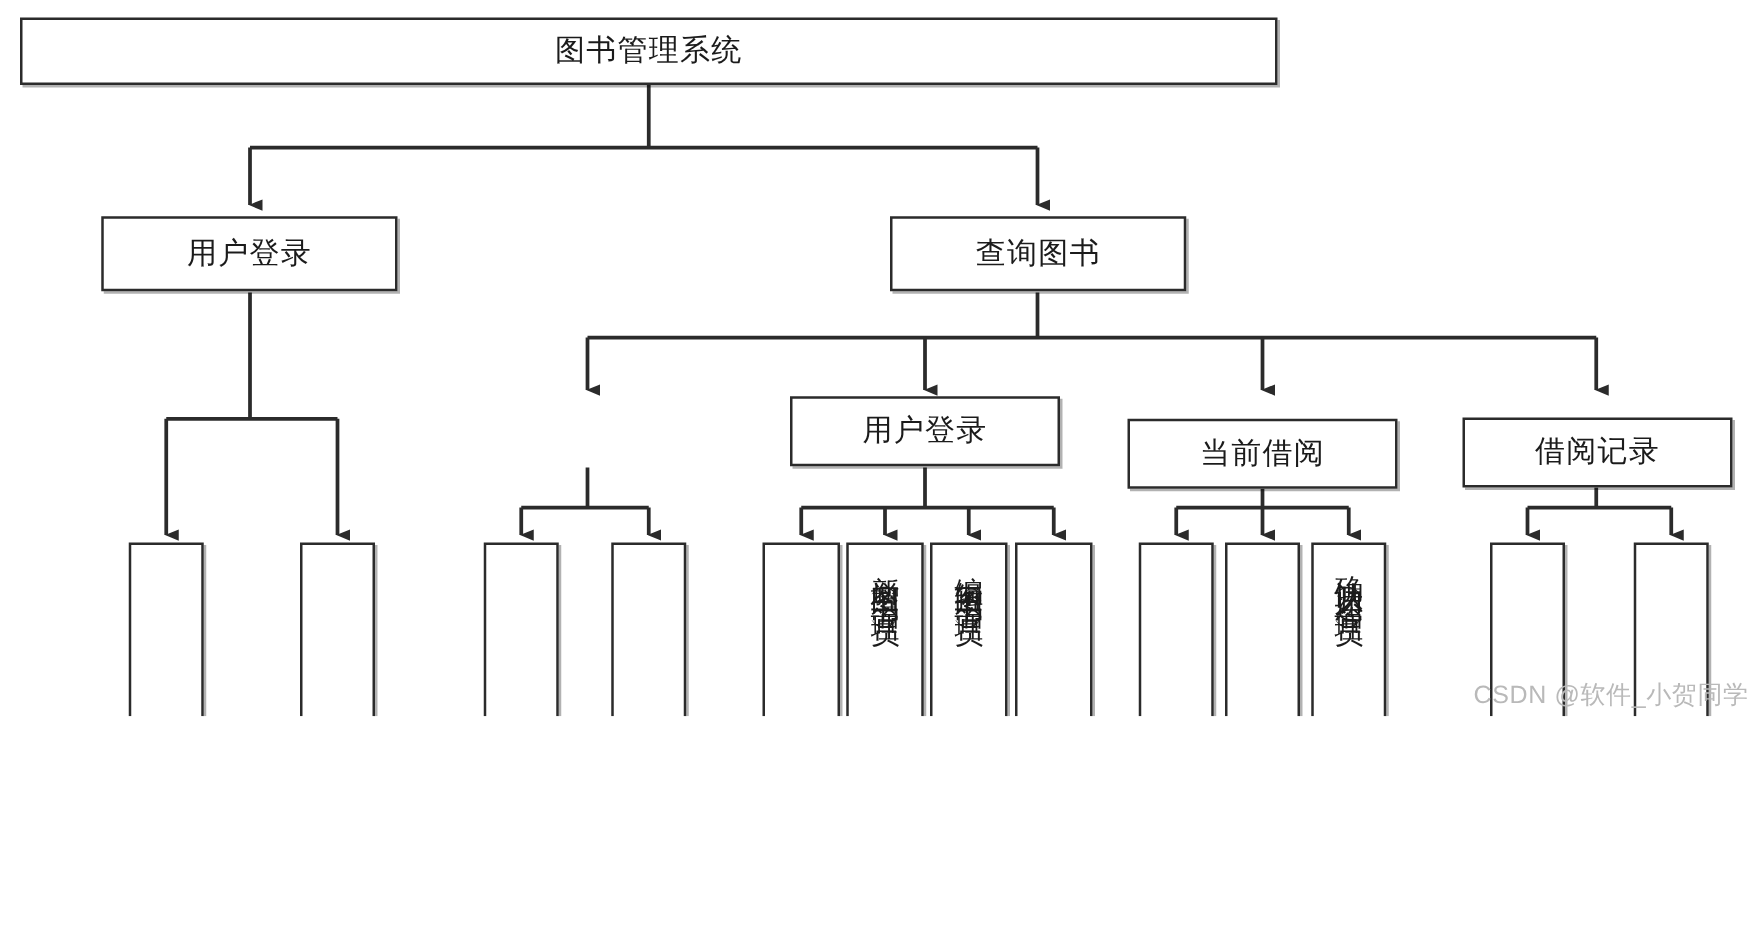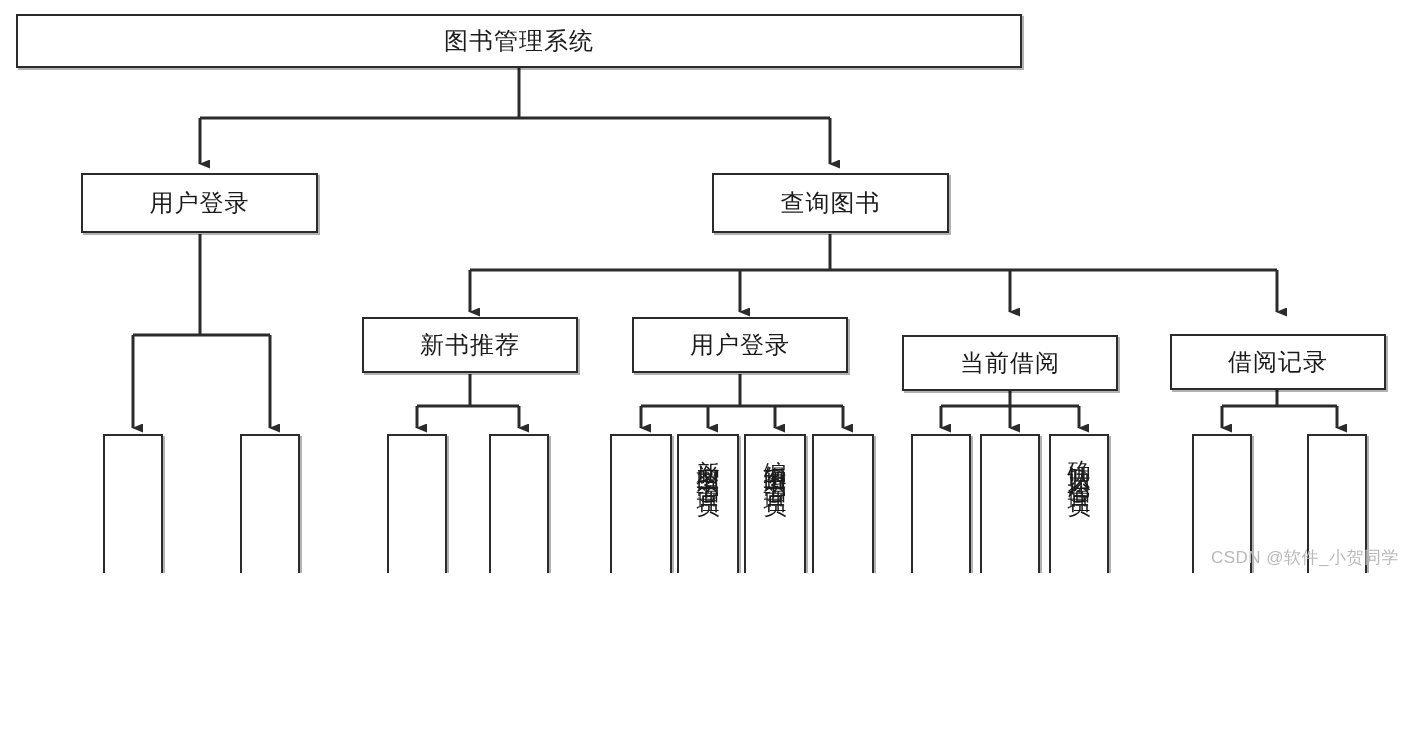--- a/index.html
+++ b/index.html
@@ -52,21 +52,21 @@
     text-align: center;
   }
   .node.vert.topalign {
     align-items: flex-start;
     padding-top: 6px;
   }
   .watermark {
     position: absolute;
     right: 6px;
     bottom: 4px;
-    font-size: 17px;
+    font-size: 20px;
     color: #b9b9b9;
     letter-spacing: 0.5px;
     white-space: nowrap;
     margin-left: 21px;
   }
 </style>
 </head>
 <body>
 
 <div id="diagram-root">
@@ -125,23 +125,20 @@
     <span>图书管理系统</span>
   </div>
 
   <div class="node horiz" style="left:81px; top:173px; width:237px; height:60px;">
     <span>用户登录</span>
   </div>
   <div class="node horiz" style="left:712px; top:173px; width:237px; height:60px;">
     <span>查询图书</span>
   </div>
 
-  <div class="node horiz" style="left:362px; top:317px; width:216px; height:56px;">
-    <span>新书推荐</span>
-  </div>
   <div class="node horiz" style="left:632px; top:317px; width:216px; height:56px;">
     <span>用户登录</span>
   </div>
   <div class="node horiz" style="left:902px; top:335px; width:216px; height:56px;">
     <span>当前借阅</span>
   </div>
   <div class="node horiz" style="left:1170px; top:334px; width:216px; height:56px;">
     <span>借阅记录</span>
   </div>
 

